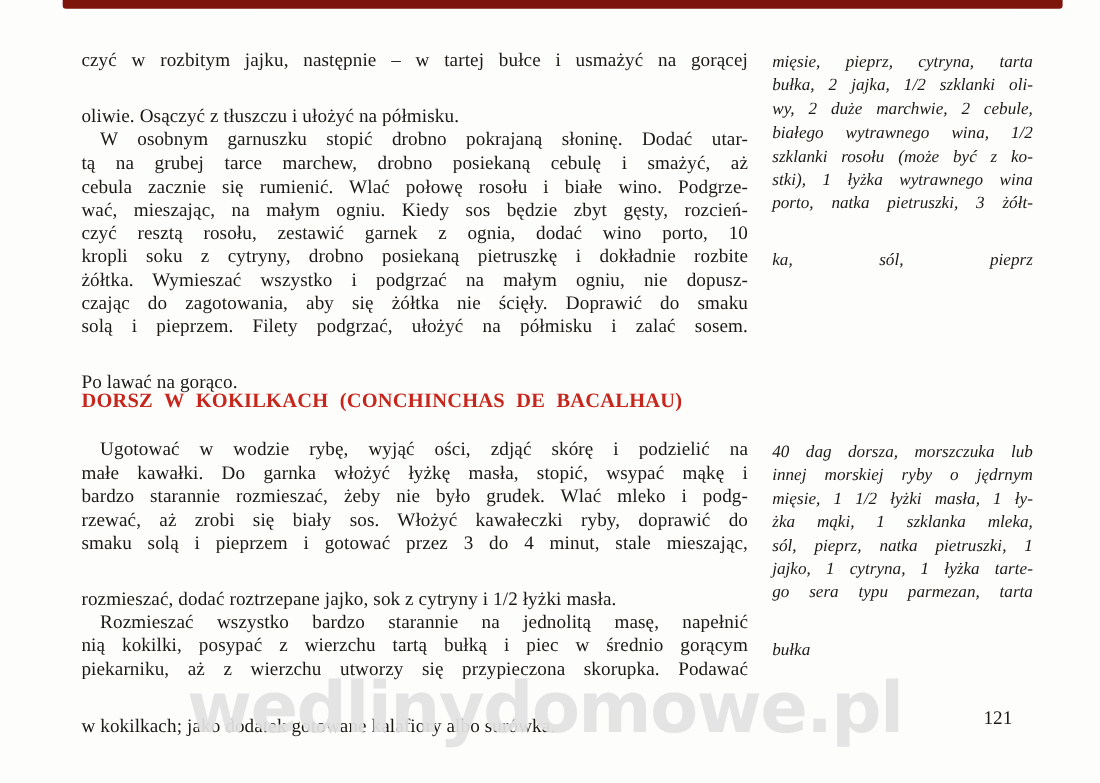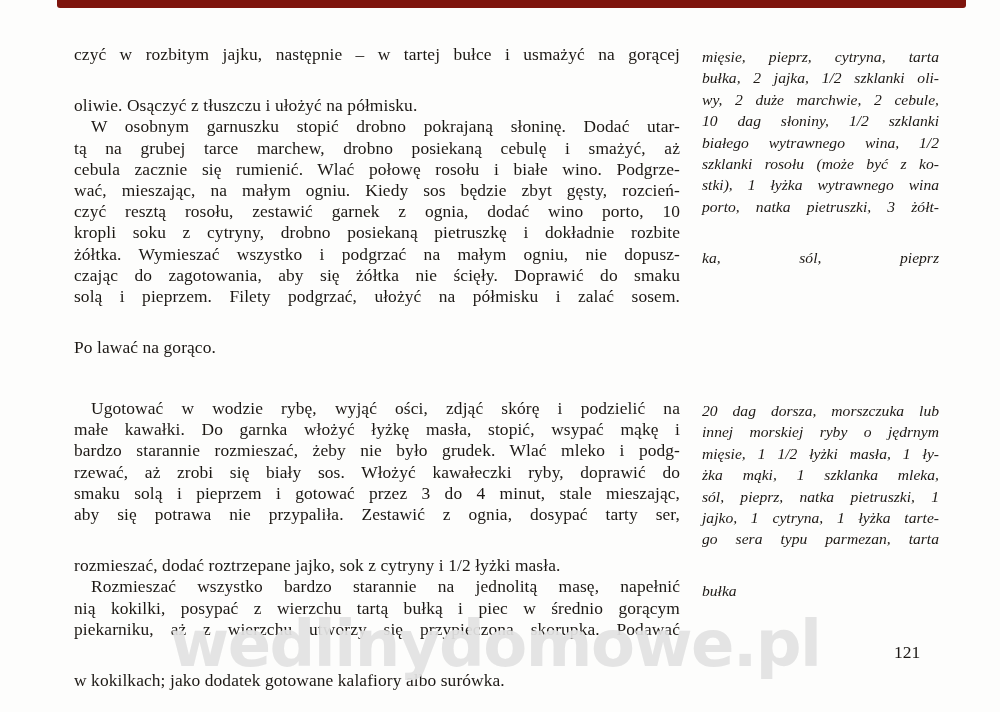--- a/index.html
+++ b/index.html
@@ -115,45 +115,44 @@
       <div class="line">żółtka. Wymieszać wszystko i podgrzać na małym ogniu, nie dopusz-</div>
       <div class="line">czając do zagotowania, aby się żółtka nie ścięły. Doprawić do smaku</div>
       <div class="line">solą i pieprzem. Filety podgrzać, ułożyć na półmisku i zalać sosem.</div>
       <div class="line end">Po lawać na gorąco.</div>
     </section>
 
   <aside class="ing-col" id="ing1">
       <div class="line">mięsie, pieprz, cytryna, tarta</div>
       <div class="line">bułka, 2 jajka, 1/2 szklanki oli-</div>
       <div class="line">wy, 2 duże marchwie, 2 cebule,</div>
-      <div class="line">10 dag słoniny, 1/2 szklanki</div>
       <div class="line">białego wytrawnego wina, 1/2</div>
       <div class="line">szklanki rosołu (może być z ko-</div>
       <div class="line">stki), 1 łyżka wytrawnego wina</div>
       <div class="line">porto, natka pietruszki, 3 żółt-</div>
       <div class="line end">ka, sól, pieprz</div>
     </aside>
 
+  <h2 class="heading">DORSZ W KOKILKACH (CONCHINCHAS DE BACALHAU)</h2>
 
   <section class="body-col" id="body2">
       <div class="line indent">Ugotować w wodzie rybę, wyjąć ości, zdjąć skórę i podzielić na</div>
       <div class="line">małe kawałki. Do garnka włożyć łyżkę masła, stopić, wsypać mąkę i</div>
       <div class="line">bardzo starannie rozmieszać, żeby nie było grudek. Wlać mleko i podg-</div>
       <div class="line">rzewać, aż zrobi się biały sos. Włożyć kawałeczki ryby, doprawić do</div>
       <div class="line">smaku solą i pieprzem i gotować przez 3 do 4 minut, stale mieszając,</div>
-      <div class="line">aby się potrawa nie przypaliła. Zestawić z ognia, dosypać tarty ser,</div>
       <div class="line end">rozmieszać, dodać roztrzepane jajko, sok z cytryny i 1/2 łyżki masła.</div>
       <div class="line indent">Rozmieszać wszystko bardzo starannie na jednolitą masę, napełnić</div>
       <div class="line">nią kokilki, posypać z wierzchu tartą bułką i piec w średnio gorącym</div>
       <div class="line">piekarniku, aż z wierzchu utworzy się przypieczona skorupka. Podawać</div>
       <div class="line end">w kokilkach; jako dodatek gotowane kalafiory albo surówka.</div>
     </section>
 
   <aside class="ing-col" id="ing2">
-      <div class="line">20 dag dorsza, morszczuka lub</div>
+      <div class="line">40 dag dorsza, morszczuka lub</div>
       <div class="line">innej morskiej ryby o jędrnym</div>
       <div class="line">mięsie, 1 1/2 łyżki masła, 1 ły-</div>
       <div class="line">żka mąki, 1 szklanka mleka,</div>
       <div class="line">sól, pieprz, natka pietruszki, 1</div>
       <div class="line">jajko, 1 cytryna, 1 łyżka tarte-</div>
       <div class="line">go sera typu parmezan, tarta</div>
       <div class="line end">bułka</div>
     </aside>
 
   <div class="watermark">wedlinydomowe.pl</div>

